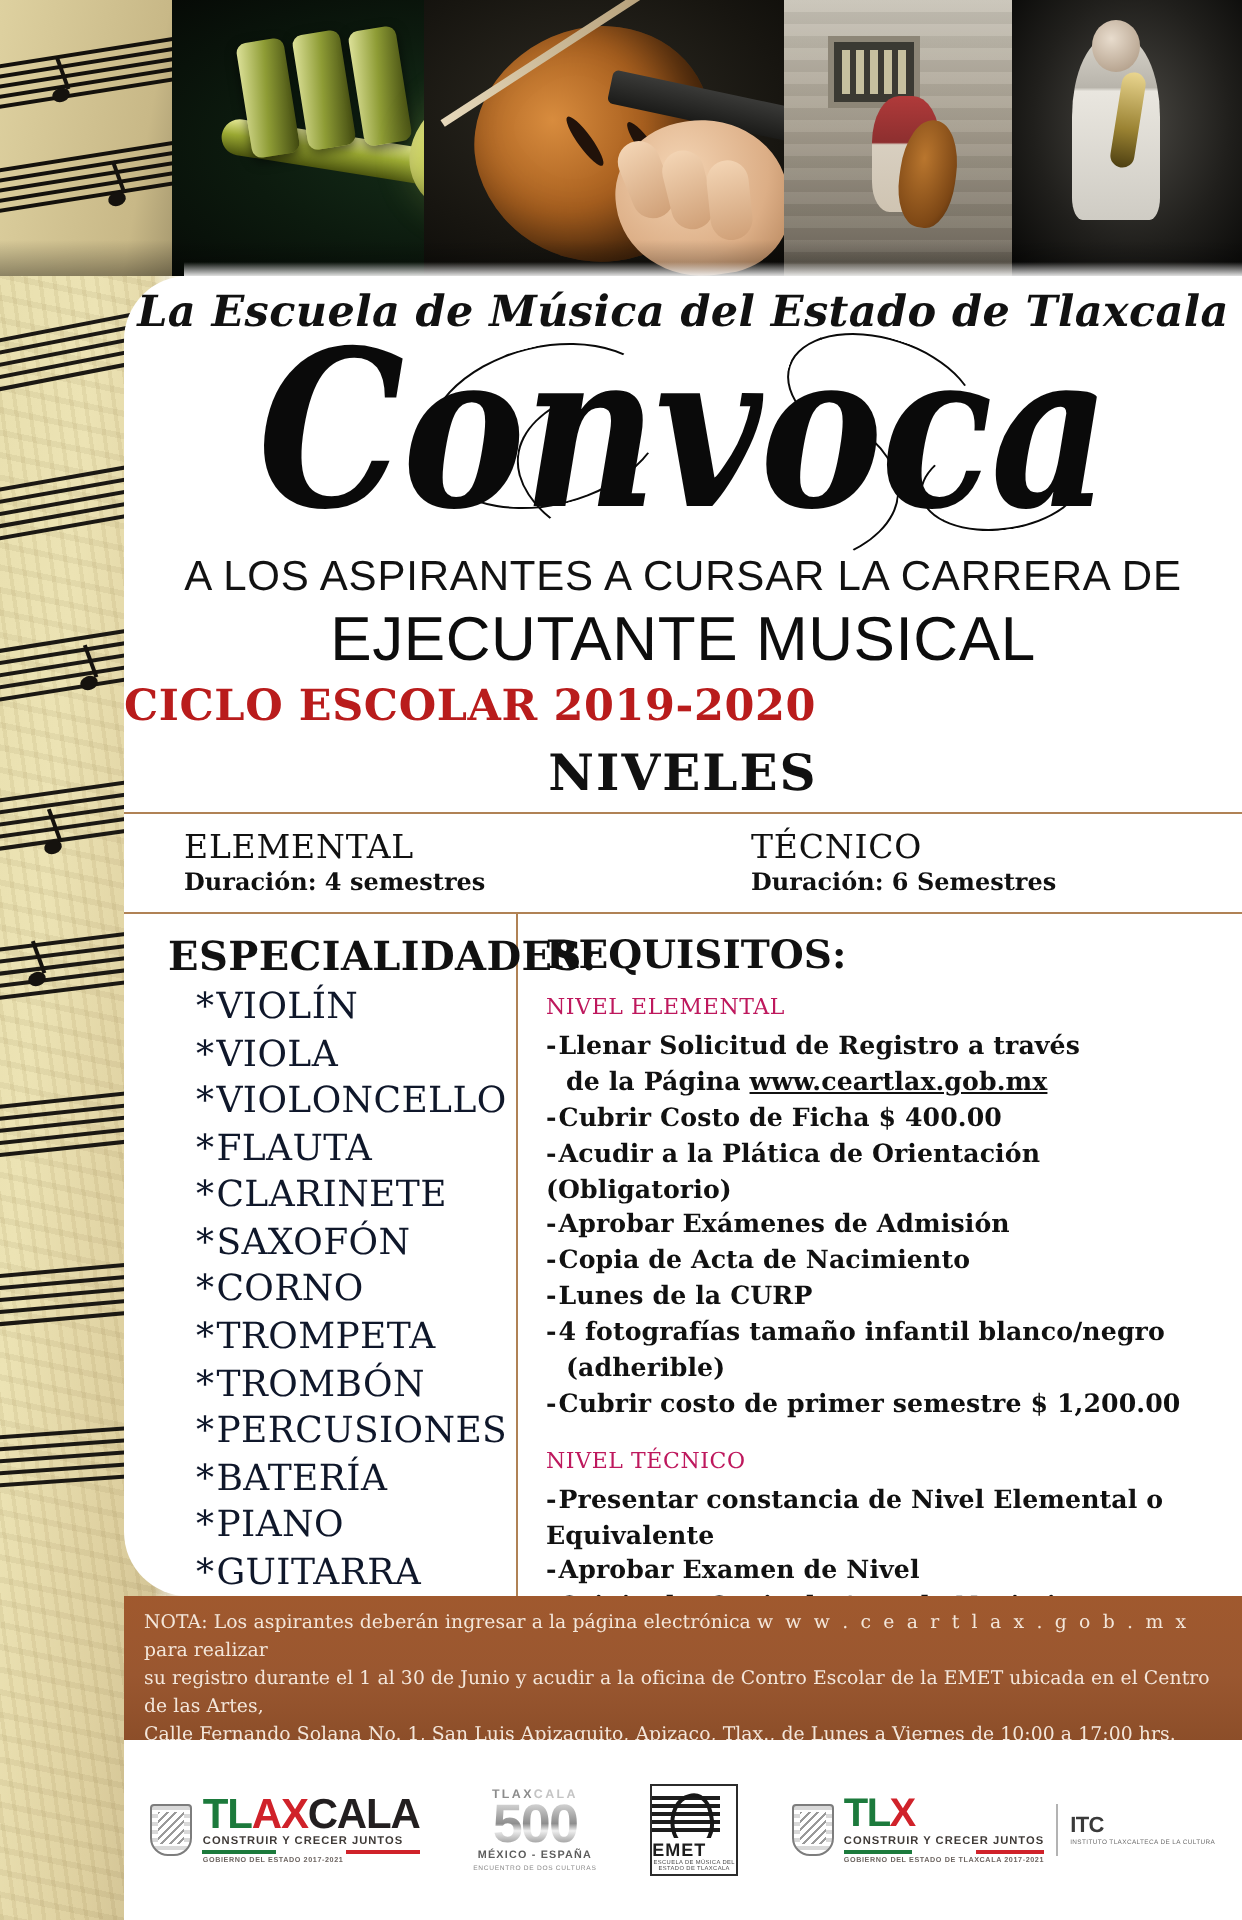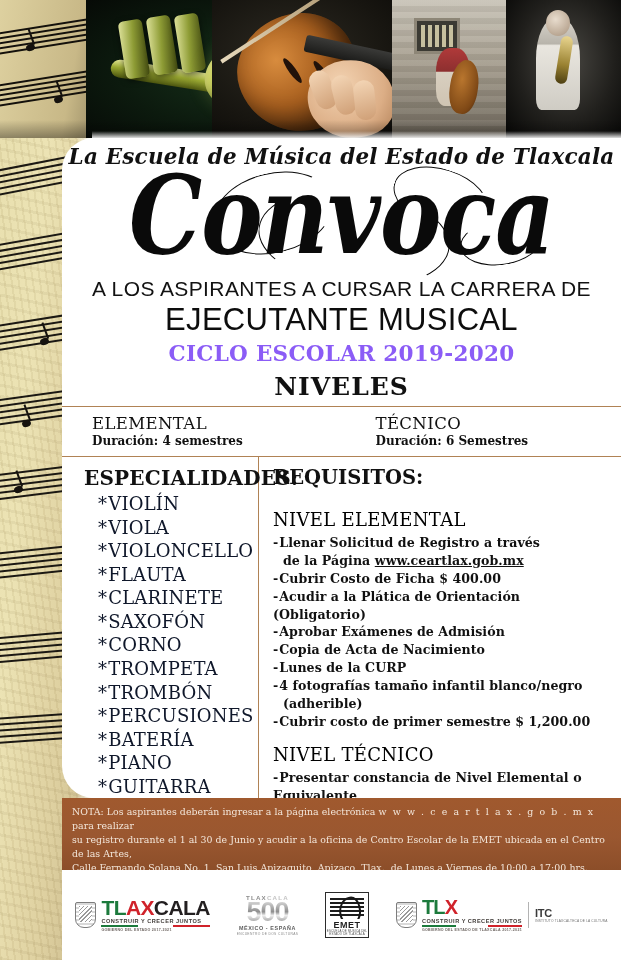--- a/index.html
+++ b/index.html
@@ -109,21 +109,21 @@
   .swirl{position:absolute;border:1.4px solid #0a0a0a;border-radius:50%;background:transparent;}
   .s1{left:150px;top:6px;width:120px;height:78px;transform:rotate(-14deg);border-color:#0a0a0a transparent #0a0a0a transparent;}
   .s2{left:196px;top:22px;width:190px;height:96px;transform:rotate(6deg);border-color:transparent #0a0a0a transparent #0a0a0a;}
   .s3{left:330px;top:2px;width:96px;height:56px;transform:rotate(18deg);border-color:#0a0a0a transparent transparent #0a0a0a;}
   .s4{left:398px;top:52px;width:80px;height:44px;transform:rotate(-8deg);border-color:transparent transparent #0a0a0a #0a0a0a;}
 
   .aspirantes{text-align:center;font-size:21px;color:#121212;margin-top:2px;
      font-family:"Liberation Sans",sans-serif;font-weight:300;letter-spacing:.4px;}
   .carrera{text-align:center;font-size:31px;color:#0d0d0d;margin-top:1px;
      font-family:"Liberation Sans",sans-serif;font-weight:400;letter-spacing:.3px;}
-  .ciclo{text-align:center;font-size:21.5px;color:#8b5cf6;margin-top:3px;
+  .ciclo{font-size:21.5px;color:#b91c1c;margin-top:3px;
      font-family:"DejaVu Serif",serif;font-weight:700;letter-spacing:.3px;}
   .niveles{text-align:center;font-size:25px;color:#111;margin-top:6px;margin-bottom:5px;
      font-family:"DejaVu Serif",serif;font-weight:700;letter-spacing:1px;}
 
   hr.rule{border:0;border-top:1.6px solid #b08255;margin:0;}
 
   .levels{display:flex;padding:7px 0 8px 0;}
   .level{flex:1;padding-left:30px;}
   .level:nth-child(2){padding-left:38px;}
   .level .lvl-name{font-size:16.5px;color:#111;font-family:"DejaVu Serif",serif;letter-spacing:.4px;}
@@ -135,21 +135,21 @@
 
   .esp-title{font-size:20px;font-weight:700;color:#111;font-family:"DejaVu Serif",serif;letter-spacing:.2px;margin-bottom:2px;}
   .esp-list{list-style:none;margin:0;padding:0 0 0 14px;}
   .esp-list li{font-size:18px;color:#0f172a;font-family:"DejaVu Serif",serif;line-height:1.31;letter-spacing:.2px;}
   .esp-list li::before{content:"*";margin-right:1px;}
 
   .incorp{margin-top:13px;padding-left:8px;font-family:"DejaVu Sans",sans-serif;
      font-size:11.4px;font-weight:700;color:#111;line-height:1.45;letter-spacing:.1px;}
 
   .req-title{font-size:19.5px;font-weight:700;color:#111;font-family:"DejaVu Serif",serif;margin-bottom:5px;}
-  .nivel-head{font-size:18px;color:#000000;font-family:"DejaVu Serif",serif;margin:20px 0 4px 0;letter-spacing:.3px;}
+  .nivel-head{font-size:11px;color:#be185d;font-family:"DejaVu Serif",serif;margin:8px 0 4px 0;letter-spacing:.3px;}
   .nivel-head.second{margin-top:13px;}
   .req-list{list-style:none;margin:0;padding:0;}
   .req-list li{font-size:12.6px;color:#111;font-family:"DejaVu Serif",serif;font-weight:700;
      line-height:1.42;letter-spacing:.05px;}
   .req-list li::before{content:"-";margin-right:1px;}
   .req-list li.cont::before{content:"";margin-left:9px;}
   .req-list li .url{text-decoration:underline;}
 
   
   .nota{position:absolute;left:62px;top:798px;width:559px;height:72px;
@@ -179,21 +179,21 @@
   .logo500{text-align:center;align-items:flex-end;}
   .l500-top{font-family:"Liberation Sans",sans-serif;font-size:6.2px;font-weight:700;letter-spacing:1.2px;}
   .l500-top .a{color:#8c8c8c}.l500-top .b{color:#c4c4c4}
   .l500-num{font-family:"Liberation Sans",sans-serif;font-weight:700;font-size:27px;line-height:.86;
      background:linear-gradient(180deg,#d9d9d9,#8e8e8e 45%,#efefef 60%,#7a7a7a);
      -webkit-background-clip:text;background-clip:text;color:transparent;letter-spacing:-1px;}
   .l500-mx{font-family:"Liberation Sans",sans-serif;font-size:5.4px;font-weight:700;color:#5d5d5d;letter-spacing:.6px;}
   .l500-sub{font-family:"Liberation Sans",sans-serif;font-size:3.3px;color:#8a8a8a;letter-spacing:.35px;margin-top:1px;}
 
   .emet{width:44px;height:46px;border:1.4px solid #2b2b2b;display:flex;flex-direction:column;
-     align-items:center;justify-content:flex-start;padding-top:3px;box-sizing:border-box;background:#fff;}
+     align-items:flex-start;justify-content:flex-start;padding-top:3px;box-sizing:border-box;background:#fff;}
   .emet-art{width:34px;height:26px;position:relative;overflow:hidden;}
   .emet-art i{position:absolute;left:0;right:0;height:1.5px;background:#1d1d1d;}
   .emet-art i:nth-child(1){top:2px}.emet-art i:nth-child(2){top:6px}
   .emet-art i:nth-child(3){top:10px}.emet-art i:nth-child(4){top:14px}
   .emet-art i:nth-child(5){top:18px}
   .emet-art b{position:absolute;left:9px;top:1px;width:18px;height:24px;border:2.4px solid #171717;
      border-radius:60% 40% 55% 45%;transform:rotate(-12deg);background:transparent;}
   .emet-word{font-family:"Liberation Sans",sans-serif;font-weight:700;font-size:9px;color:#1d1d1d;
      letter-spacing:.5px;margin-top:1px;}
   .emet-sub{font-family:"Liberation Sans",sans-serif;font-size:2.9px;color:#4a4a4a;letter-spacing:.2px;text-align:center;line-height:1.25;}

